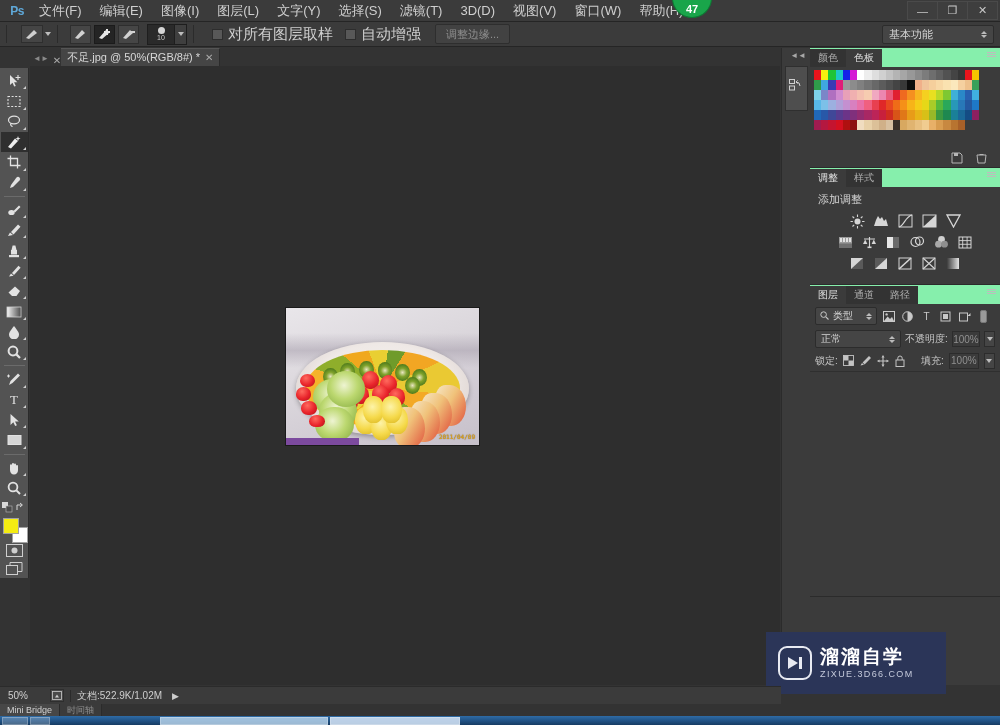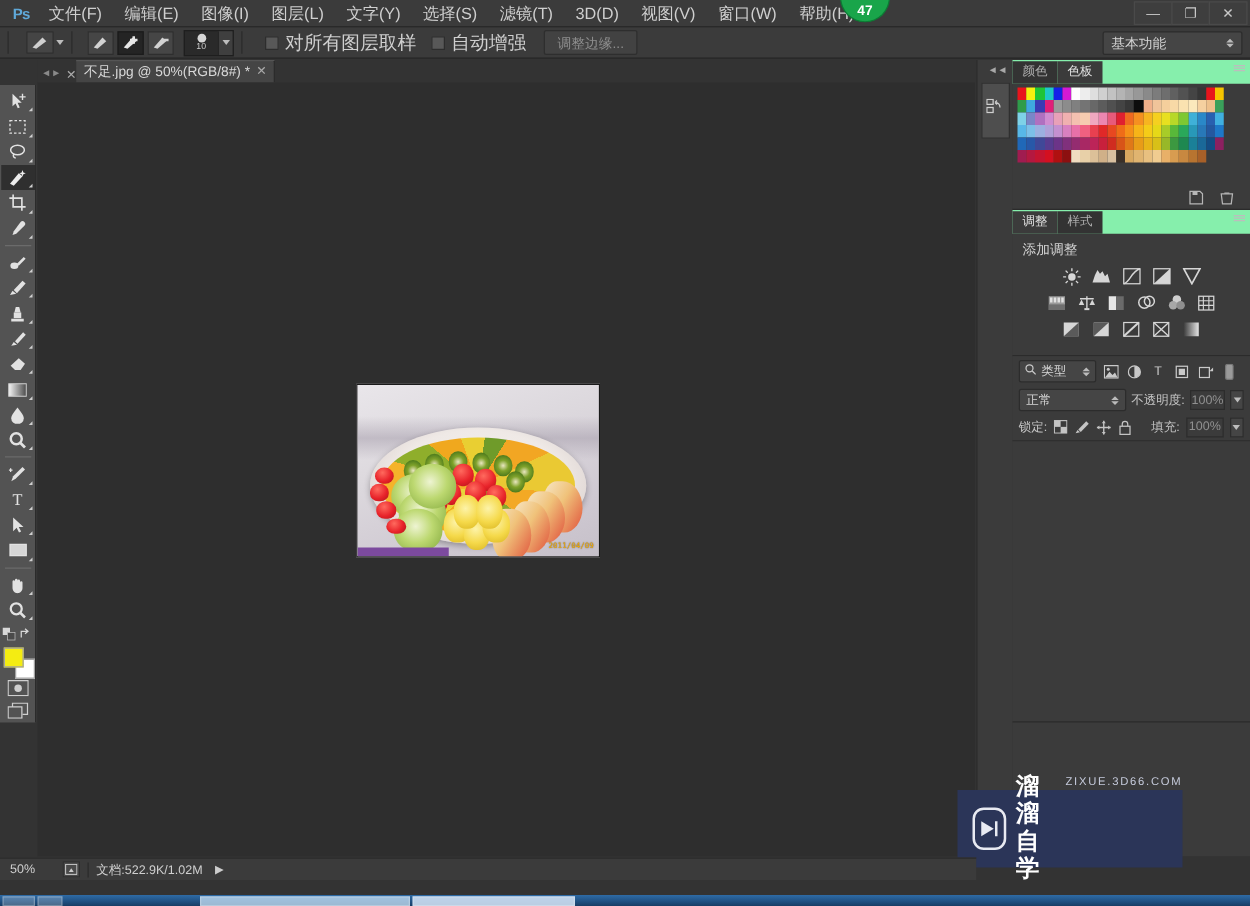--- a/index.html
+++ b/index.html
@@ -307,21 +307,21 @@
   .watermark {
     position: absolute; left: 766px; top: 632px; width: 180px; height: 62px;
     background: #2b3558; display: flex; align-items: center; gap: 8px; padding-left: 12px;
   }
   .wm-logo {
     width: 34px; height: 34px; border: 2.5px solid #e8eaf2; border-radius: 9px;
     display: flex; align-items: center; justify-content: center;
   }
   .wm-tri { width:0;height:0;border-top:6px solid transparent;border-bottom:6px solid transparent;border-left:10px solid #e8eaf2; }
   .wm-bar { width: 2.5px; height: 12px; background: #e8eaf2; margin-left: 1px; }
-  .wm-text { display: flex; flex-direction: row; }
+  .wm-text { display: flex; flex-direction: column; }
   .wm-cn { font-size: 19px; color: #ffffff; letter-spacing: 2px; font-weight: bold; line-height: 22px; }
   .wm-en { font-size: 9px; color: #c5cadb; letter-spacing: 1.4px; line-height: 12px; }
 </style>
 </head>
 <body>
 
 <div class="app">
 
   <div class="menubar">
     <div class="ps-logo">Ps</div>
@@ -964,20 +964,30 @@
                   </linearGradient>
                 </defs>
                 <rect x="1" y="1" width="12" height="11" fill="url(#sg)"></rect>
               </svg>
           </div>
         </div>
       </div>
     </div>
 
     <div class="panel">
+      <div class="panel-tabs">
+        <div class="ptab active">图层</div>
+        <div class="ptab">通道</div>
+        <div class="ptab">路径</div>
+        <div class="panel-menu">
+          <div class="pm-line"></div>
+            <div class="pm-line"></div>
+            <div class="pm-line"></div>
+        </div>
+      </div>
 
       <div class="layer-filter">
         <div class="filter-sel">
           <span>
             <svg width="9" height="9" viewBox="0 0 9 9">
                 <circle cx="3.6" cy="3.6" r="2.8" fill="none" stroke="#c9c9c9" stroke-width="1"></circle>
                 <path d="M5.8 5.8 L8.5 8.5" stroke="#c9c9c9" stroke-width="1.1"></path>
               </svg>
           </span>
           <span>类型</span>
@@ -1091,20 +1101,24 @@
       <svg width="10" height="9" viewBox="0 0 10 9">
           <rect x="0.5" y="0.5" width="9" height="8" fill="none" stroke="#ccc" stroke-width="0.8"></rect>
           <path d="M3 6.5 L5 3.5 L7 6.5 Z" fill="#ccc"></path>
         </svg>
     </span>
     <span class="sb-sep"></span>
     <span class="doc-info">文档:522.9K/1.02M</span>
     <span class="sb-arrow">▶</span>
   </div>
 
+  <div class="bottombar">
+    <div class="bb-tab">Mini Bridge</div>
+    <div class="bb-tab dim">时间轴</div>
+  </div>
 
   <div class="taskbar">
     <div class="tb-item" style="width:26px"></div>
     <div class="tb-item" style="width:20px"></div>
     <div class="tb-item" style="width:168px;margin-left:108px;background:rgba(200,225,245,.75)"></div>
     <div class="tb-item" style="width:130px;background:rgba(215,230,248,.85)"></div>
   </div>
 
 </div>
 

